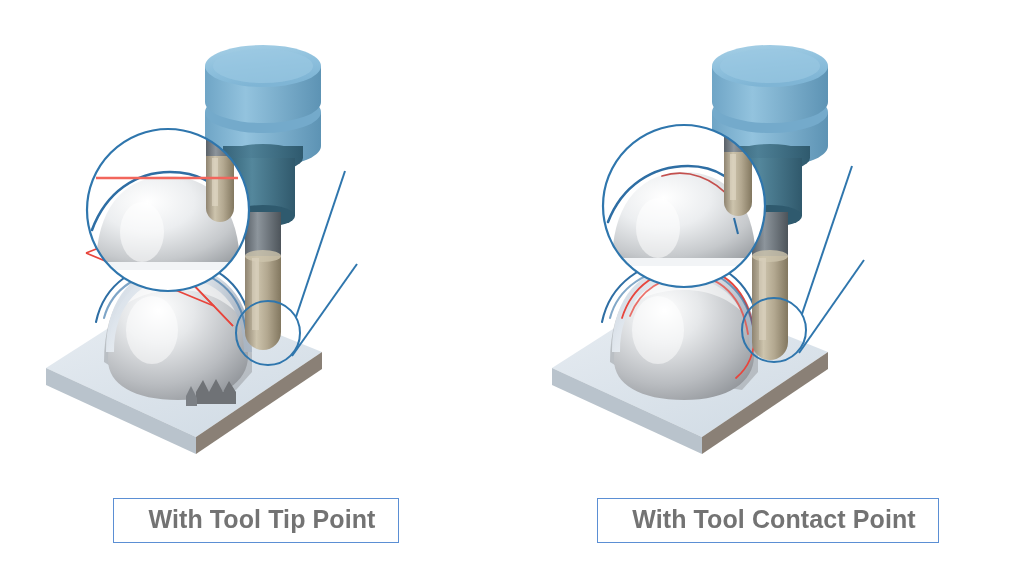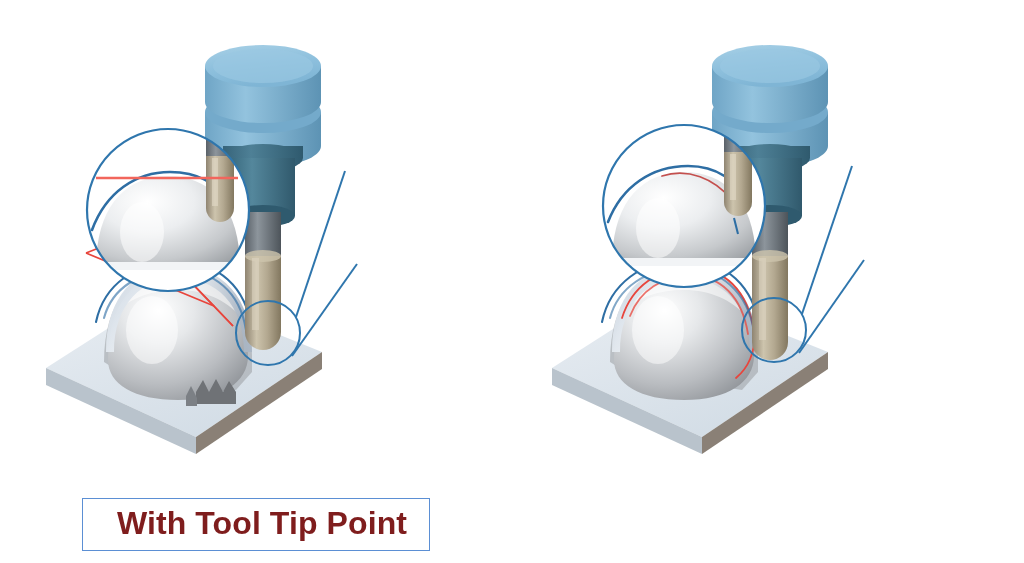--- a/index.html
+++ b/index.html
@@ -42,22 +42,22 @@
     display: flex;
     justify-content: center;
   }
   .caption-box {
     border: 1.6px solid #5b8fd4;
     background: #ffffff;
     padding: 7px 22px 9px 22px;
     display: inline-block;
   }
   .caption-text {
-    color: #7f1d1d;
-    font-size: 32px;
+    color: #737373;
+    font-size: 25px;
     font-weight: bold;
     letter-spacing: 0.1px;
     white-space: nowrap;
     line-height: 1.08;
     margin-left: 12px;
   }
 </style>
 </head>
 <body>
 
@@ -351,15 +351,20 @@
           <rect x="212" y="132" width="28" height="22" fill="url(#R_cutSteel)"></rect>
           <rect x="212" y="152" width="28" height="50" fill="url(#R_cut)"></rect>
           <path d="M212,202 A14,14 0 0 0 240,202 Z" fill="url(#R_cut)"></path>
           <rect x="218" y="154" width="6" height="46" fill="#e2dbc8" opacity="0.6"></rect>
           <path d="M222,218 L226,234" stroke="#2e6ea4" stroke-width="2" fill="none"></path>
         </g>
         <circle cx="172" cy="206" r="81" fill="none" stroke="#2f76ad" stroke-width="2.2"></circle>
       </g>
     </svg>
 
+    <div class="caption-wrap">
+      <div class="caption-box">
+        <span class="caption-text">With Tool Contact Point</span>
+      </div>
+    </div>
   </div>
 
 </div>
 
 </body></html>

